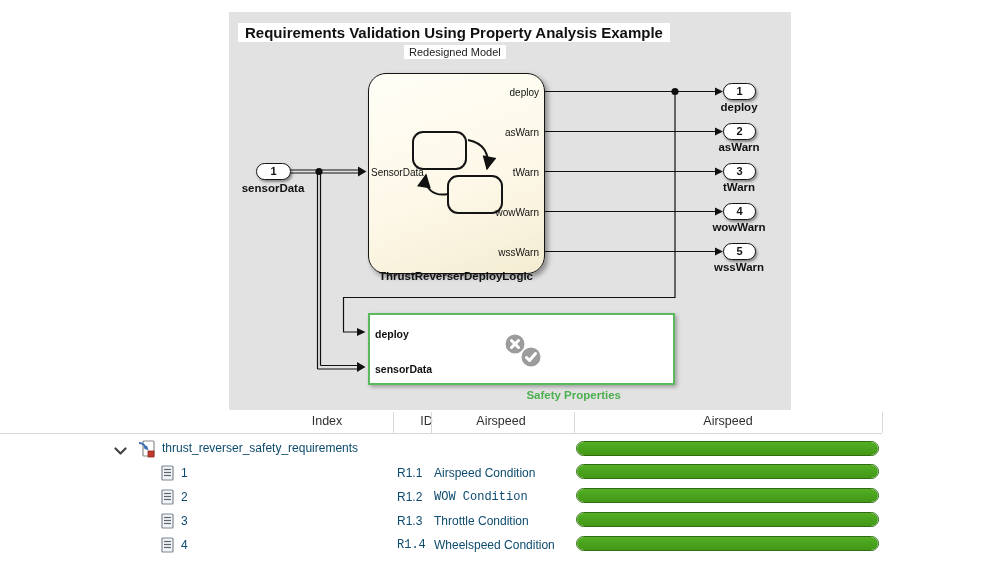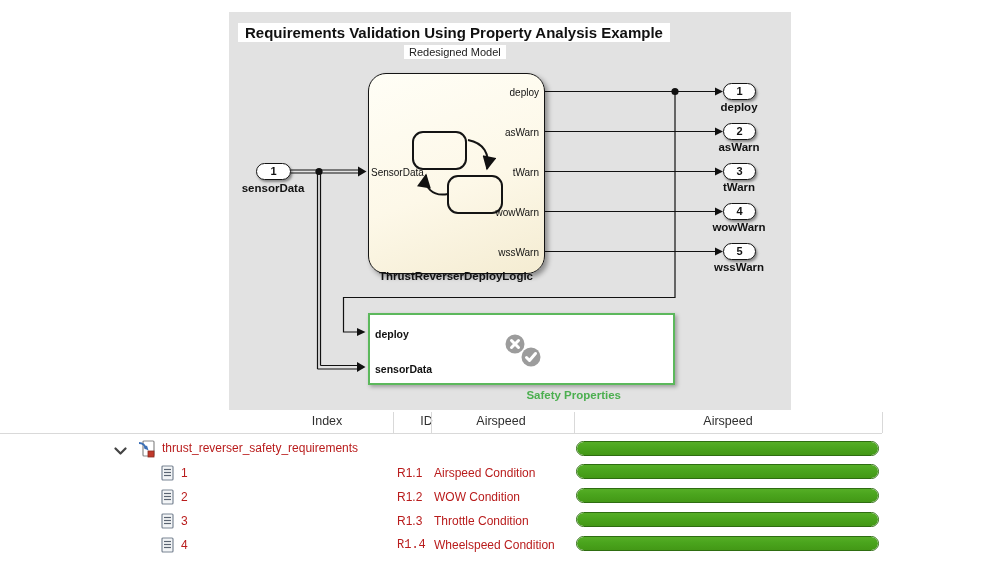--- a/index.html
+++ b/index.html
@@ -50,21 +50,21 @@
     font-size:11.5px;font-weight:bold;color:#4CAF50;white-space:nowrap;
   }
   svg{display:block;}
   .wires{left:0;top:0;pointer-events:none;}
   
   .hdr{
     font-size:12.5px;color:#2f2f2f;text-align:center;white-space:nowrap;
   }
   .hdr-sep{width:1px;background:#d9d9d9;}
   .hdr-line{background:#d9d9d9;height:1px;}
-  .cell{font-size:12px;color:#b91c1c;white-space:nowrap;}
+  .cell{font-size:12px;color:#0c4a6e;white-space:nowrap;}
   .vbar{
     height:13px;border:1.5px solid #2e6d11;border-radius:8px;background:#ffffff;
     width:301px;overflow:hidden;
   }
   .vbar-fill{
     height:100%;background:linear-gradient(180deg,#55ae26 0%,#4aa41d 45%,#439816 100%);
     border-radius:6px;
   }
 </style>
 </head>
@@ -202,21 +202,21 @@
 
   <div class="abs" style="left:0;top:76px;width:1004px;height:24px;">
     <svg class="abs" style="left:161px;top:3px;" width="13" height="16" viewBox="0 0 13 16">
       <rect x="1" y="1" width="11" height="14" rx="1" fill="#f3f5f7" stroke="#7a8593" stroke-width="1.2"></rect>
       <line x1="3" y1="4.5" x2="10" y2="4.5" stroke="#5a6472" stroke-width="1.2"></line>
       <line x1="3" y1="7.5" x2="10" y2="7.5" stroke="#5a6472" stroke-width="1.2"></line>
       <line x1="3" y1="10.5" x2="10" y2="10.5" stroke="#5a6472" stroke-width="1.2"></line>
     </svg>
     <div class="abs cell" style="left:181px;top:4px;">2</div>
     <div class="abs cell" style="left:397px;top:4px;">R1.2</div>
-    <div class="abs cell" style="left:434px;top:4px;">WOW Condition</div>
+    <div class="abs cell" style="left:434px;top:4px;font-family:Liberation Mono, monospace;">WOW Condition</div>
     <div class="abs vbar" style="left:576px;top:2px;">
       <div class="vbar-fill" style="width: 100%;"></div>
     </div>
   </div>
 
   <div class="abs" style="left:0;top:100px;width:1004px;height:24px;">
     <svg class="abs" style="left:161px;top:3px;" width="13" height="16" viewBox="0 0 13 16">
       <rect x="1" y="1" width="11" height="14" rx="1" fill="#f3f5f7" stroke="#7a8593" stroke-width="1.2"></rect>
       <line x1="3" y1="4.5" x2="10" y2="4.5" stroke="#5a6472" stroke-width="1.2"></line>
       <line x1="3" y1="7.5" x2="10" y2="7.5" stroke="#5a6472" stroke-width="1.2"></line>

